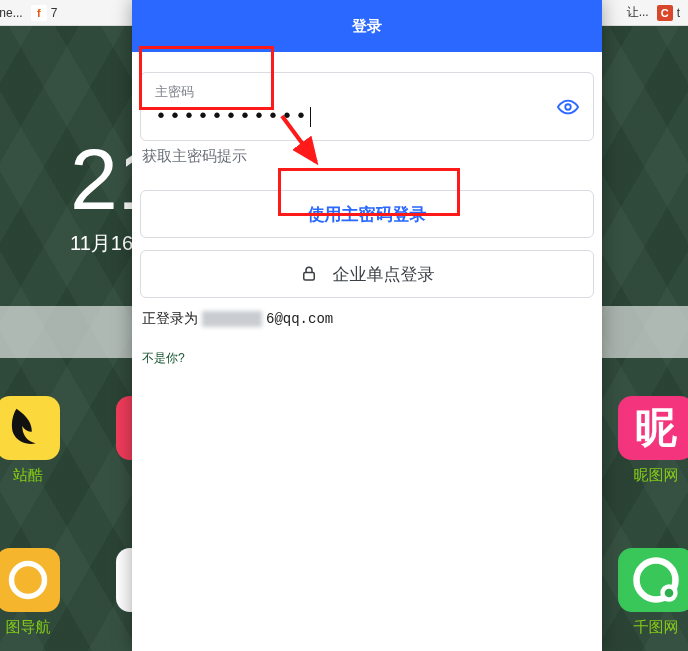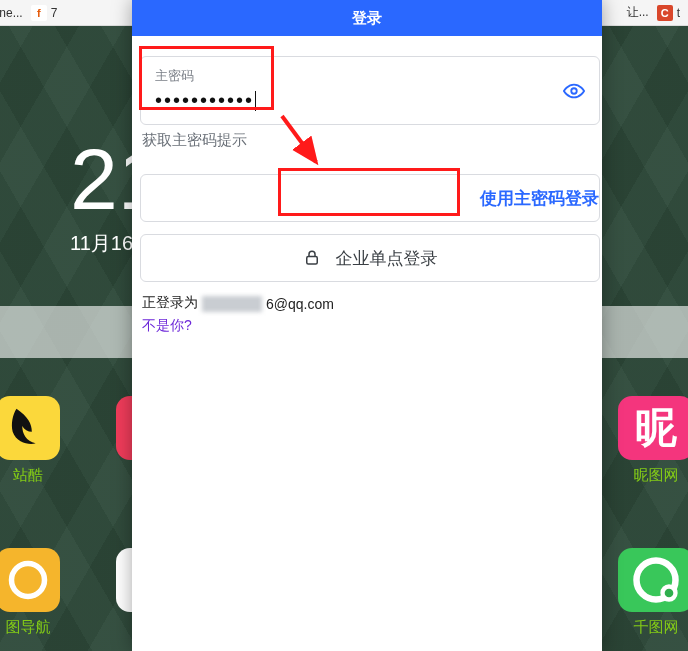--- a/index.html
+++ b/index.html
@@ -31,41 +31,41 @@
     .col-f { position: absolute; right: -6px; top: 522px; }
     .tile-yellow { background: #fbd83b; color: #111; }
     .tile-red { background: #f03c5a; }
     .tile-pink { background: #f4357d; }
     .tile-orange { background: #f5b52c; color:#fff;}
     .tile-white { background:#fff; color:#222;}
     .tile-green { background:#39c75a; }
 
     
     .panel { position: absolute; left: 132px; top: 0; width: 470px; height: 651px; background: #fff; box-shadow: 0 0 18px rgba(0,0,0,0.35); display: flex; flex-direction: column; }
-    .panel-header { height: 36px; background: #2a68ff; color: #fff; font-size: 15px; font-weight: 600; display: flex; align-items: center; justify-content: center; }
+    .panel-header { height: 52px; background: #2a68ff; color: #fff; font-size: 15px; font-weight: 600; display: flex; align-items: center; justify-content: center; }
 
-    .panel-body { padding: 20px 2px 0 8px; }
+    .panel-body { padding: 20px 8px 0 8px; font-family: Liberation Mono, monospace; }
 
     .pw-box { position: relative; border: 1px solid #d9dbe0; border-radius: 6px; padding: 10px 50px 12px 14px; margin: 0 0 6px 0; }
     .pw-box .floating { font-size: 13px; color: #7a7f87; }
     .pw-box .pw { font-size: 20px; letter-spacing: 2px; color: #111; margin-top: 4px; display:flex; align-items:center; }
     .pw-box .cursor { display:inline-block; width:1px; height:20px; background:#111; margin-left:1px; }
     .pw-box .eye { position: absolute; right: 14px; top: 50%; transform: translateY(-50%); color: #2a68ff; }
     .eye svg { width: 22px; height: 22px; display:block; }
 
     .hint-link { font-size: 15px; color: #6a7078; margin: 4px 2px 24px 2px; }
 
     .btn { width: 100%; height: 48px; border: 1px solid #d9dbe0; border-radius: 6px; background: #fff; display: flex; align-items: center; justify-content: center; font-size: 17px; margin-bottom: 12px; gap:8px; }
-    .btn-primary { color: #2a68ff; font-weight: 700; justify-content: flex-end; }
+    .btn-primary { color: #2a68ff; font-weight: 700; }
     .btn-secondary { color: #3a3f44; gap: 15px; }
     .sso-icon svg { width:18px; height:18px; display:block; }
 
-    .logging { font-size: 14px; color: #222; margin: 10px 2px 2px 2px; display:flex; align-items:flex-end; gap:4px;}
+    .logging { font-size: 14px; color: #222; margin: 10px 2px 2px 2px; display:flex; align-items:center; gap:4px;}
     .logging .blur { display:inline-block; width:60px; height:16px; background:#c9cdd2; filter: blur(2px);}    
-    .notyou { font-size: 14px; color: #6d28d9; margin: 5px 2px; }
+    .notyou { font-size: 12px; color: #14532d; margin: 22px 2px; }
 
     
     .red-highlight-input { position:absolute; left:139px; top:46px; width:135px; height:64px; border:3px solid #ff1a1a; pointer-events:none; }
     .red-highlight-btn { position:absolute; left:278px; top:168px; width:182px; height:48px; border:3px solid #ff1a1a; pointer-events:none; }
     .red-arrow { position:absolute; left:276px; top:112px; pointer-events:none; }
     .red-arrow svg { width:50px; height:60px; }
 
     
     .bm-clip-left { margin-left: -48px; }
     .bm-gap { flex: 1; }

